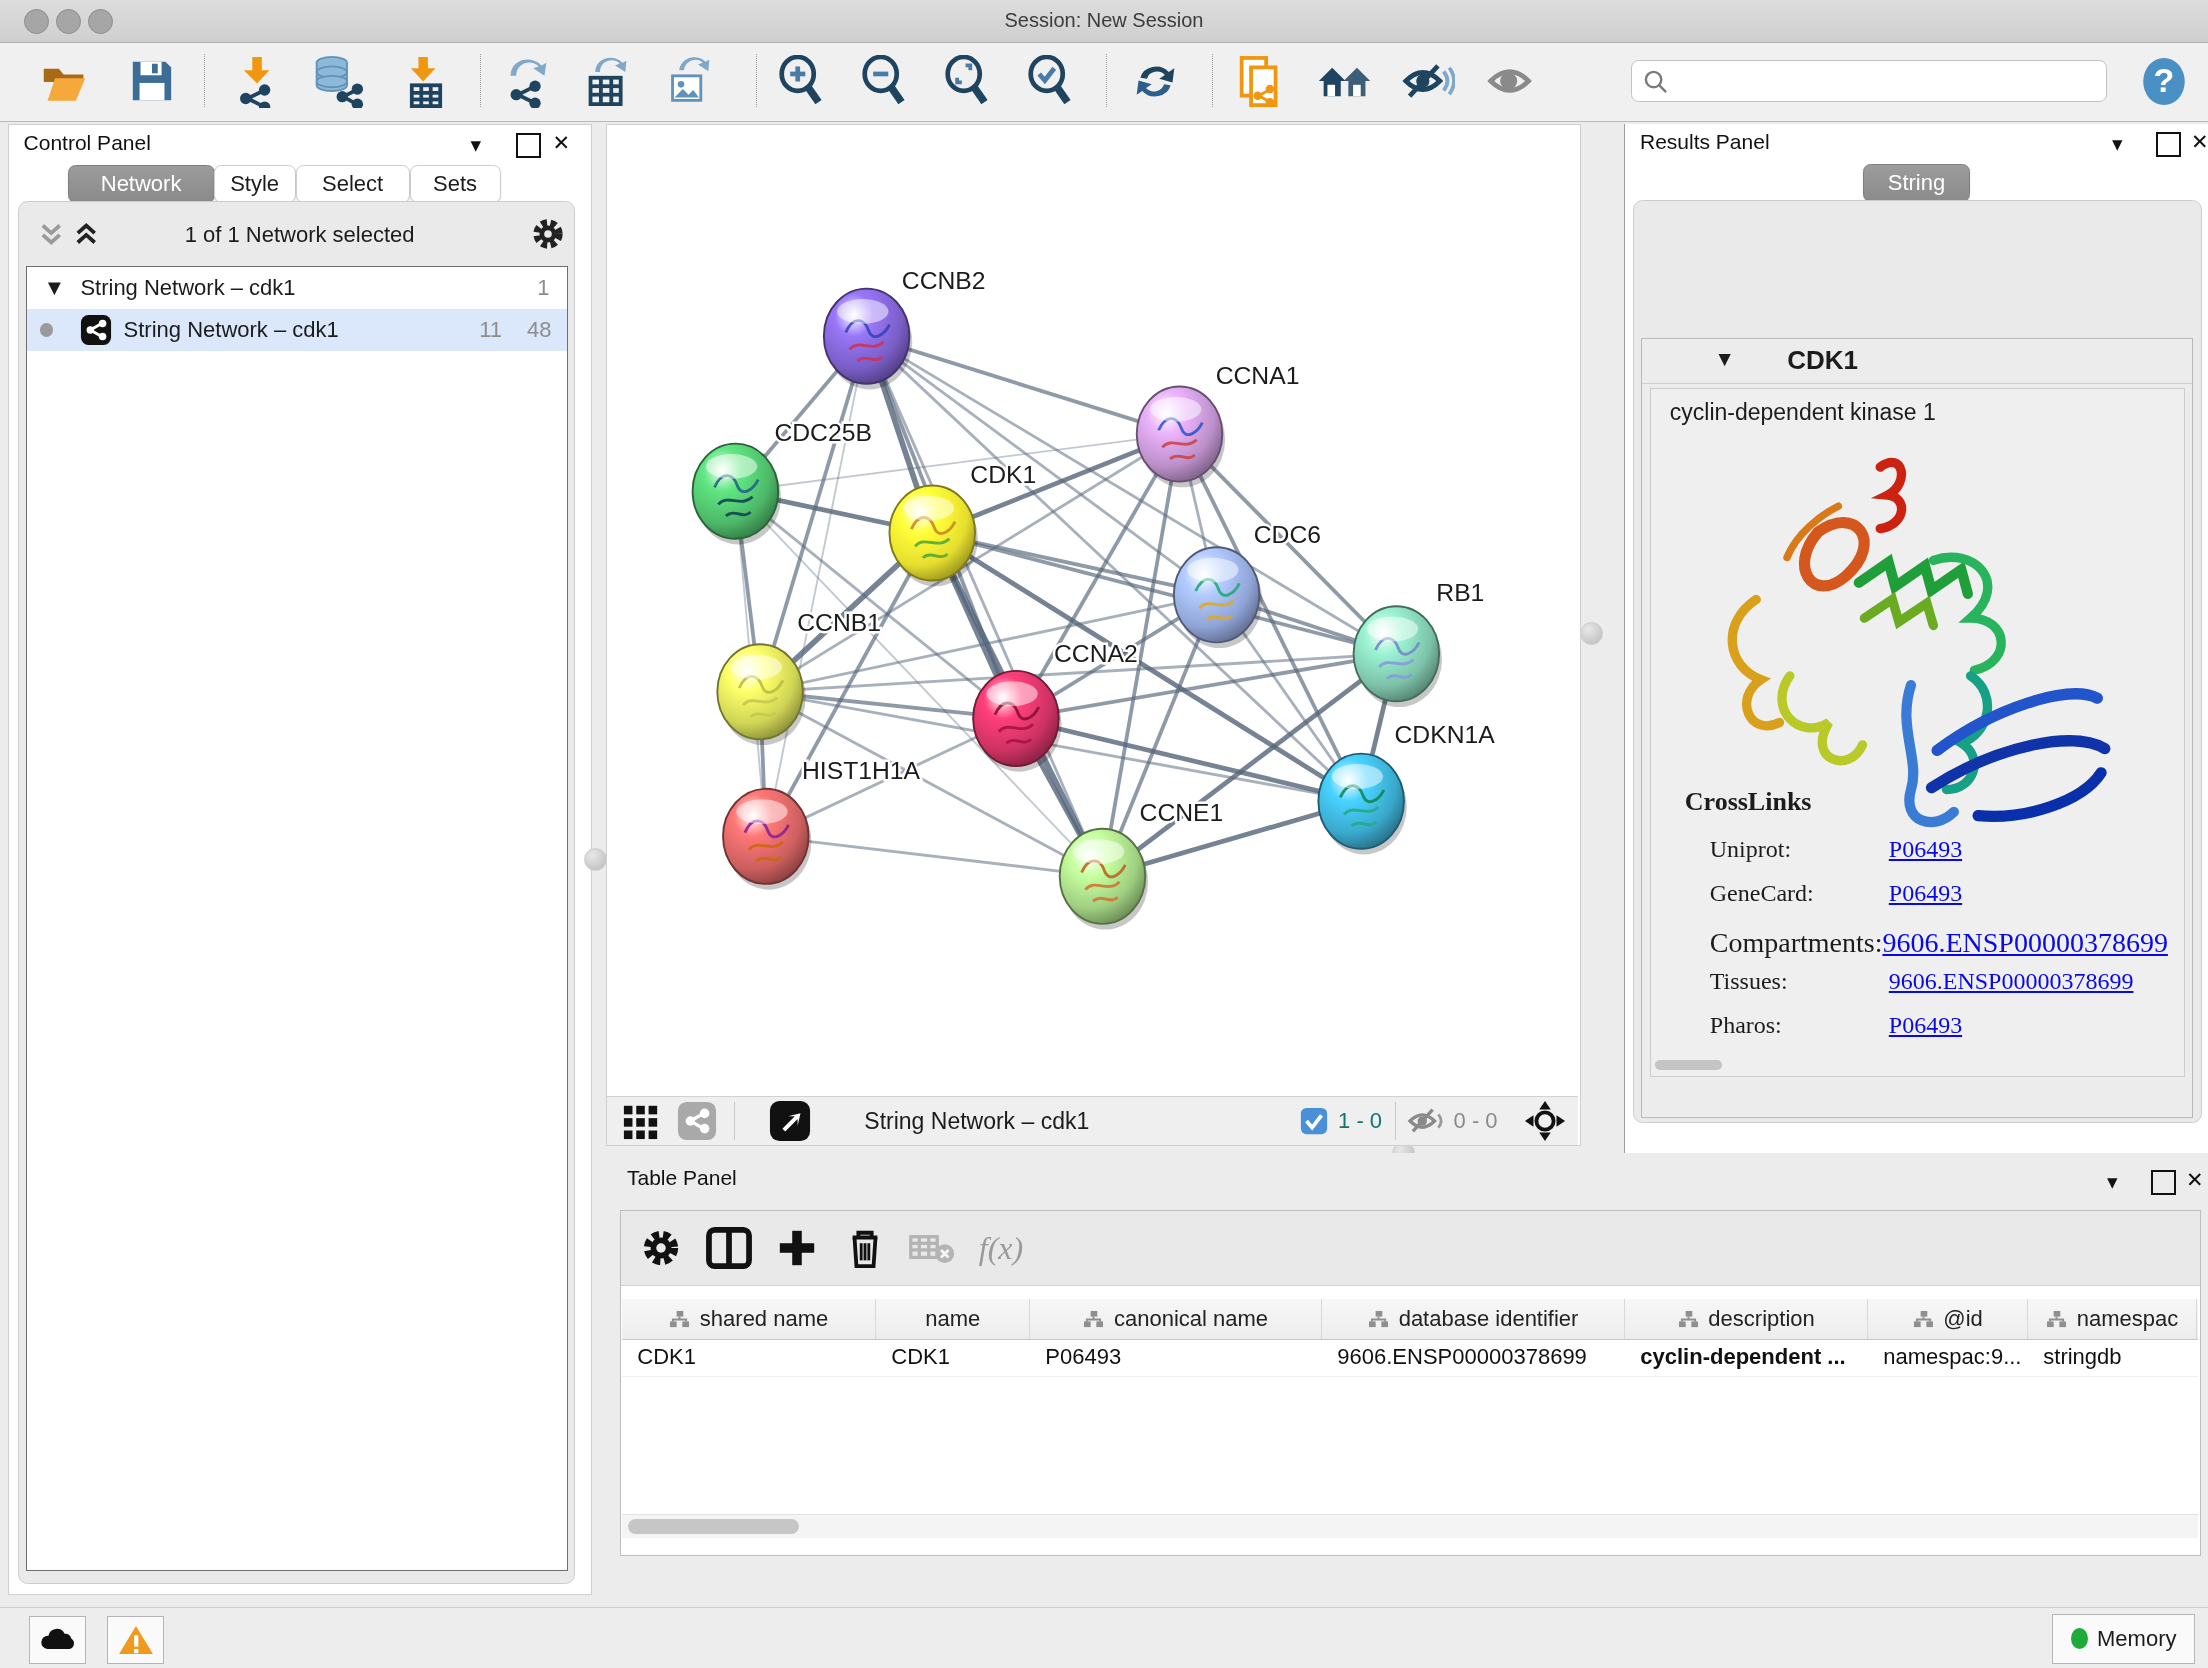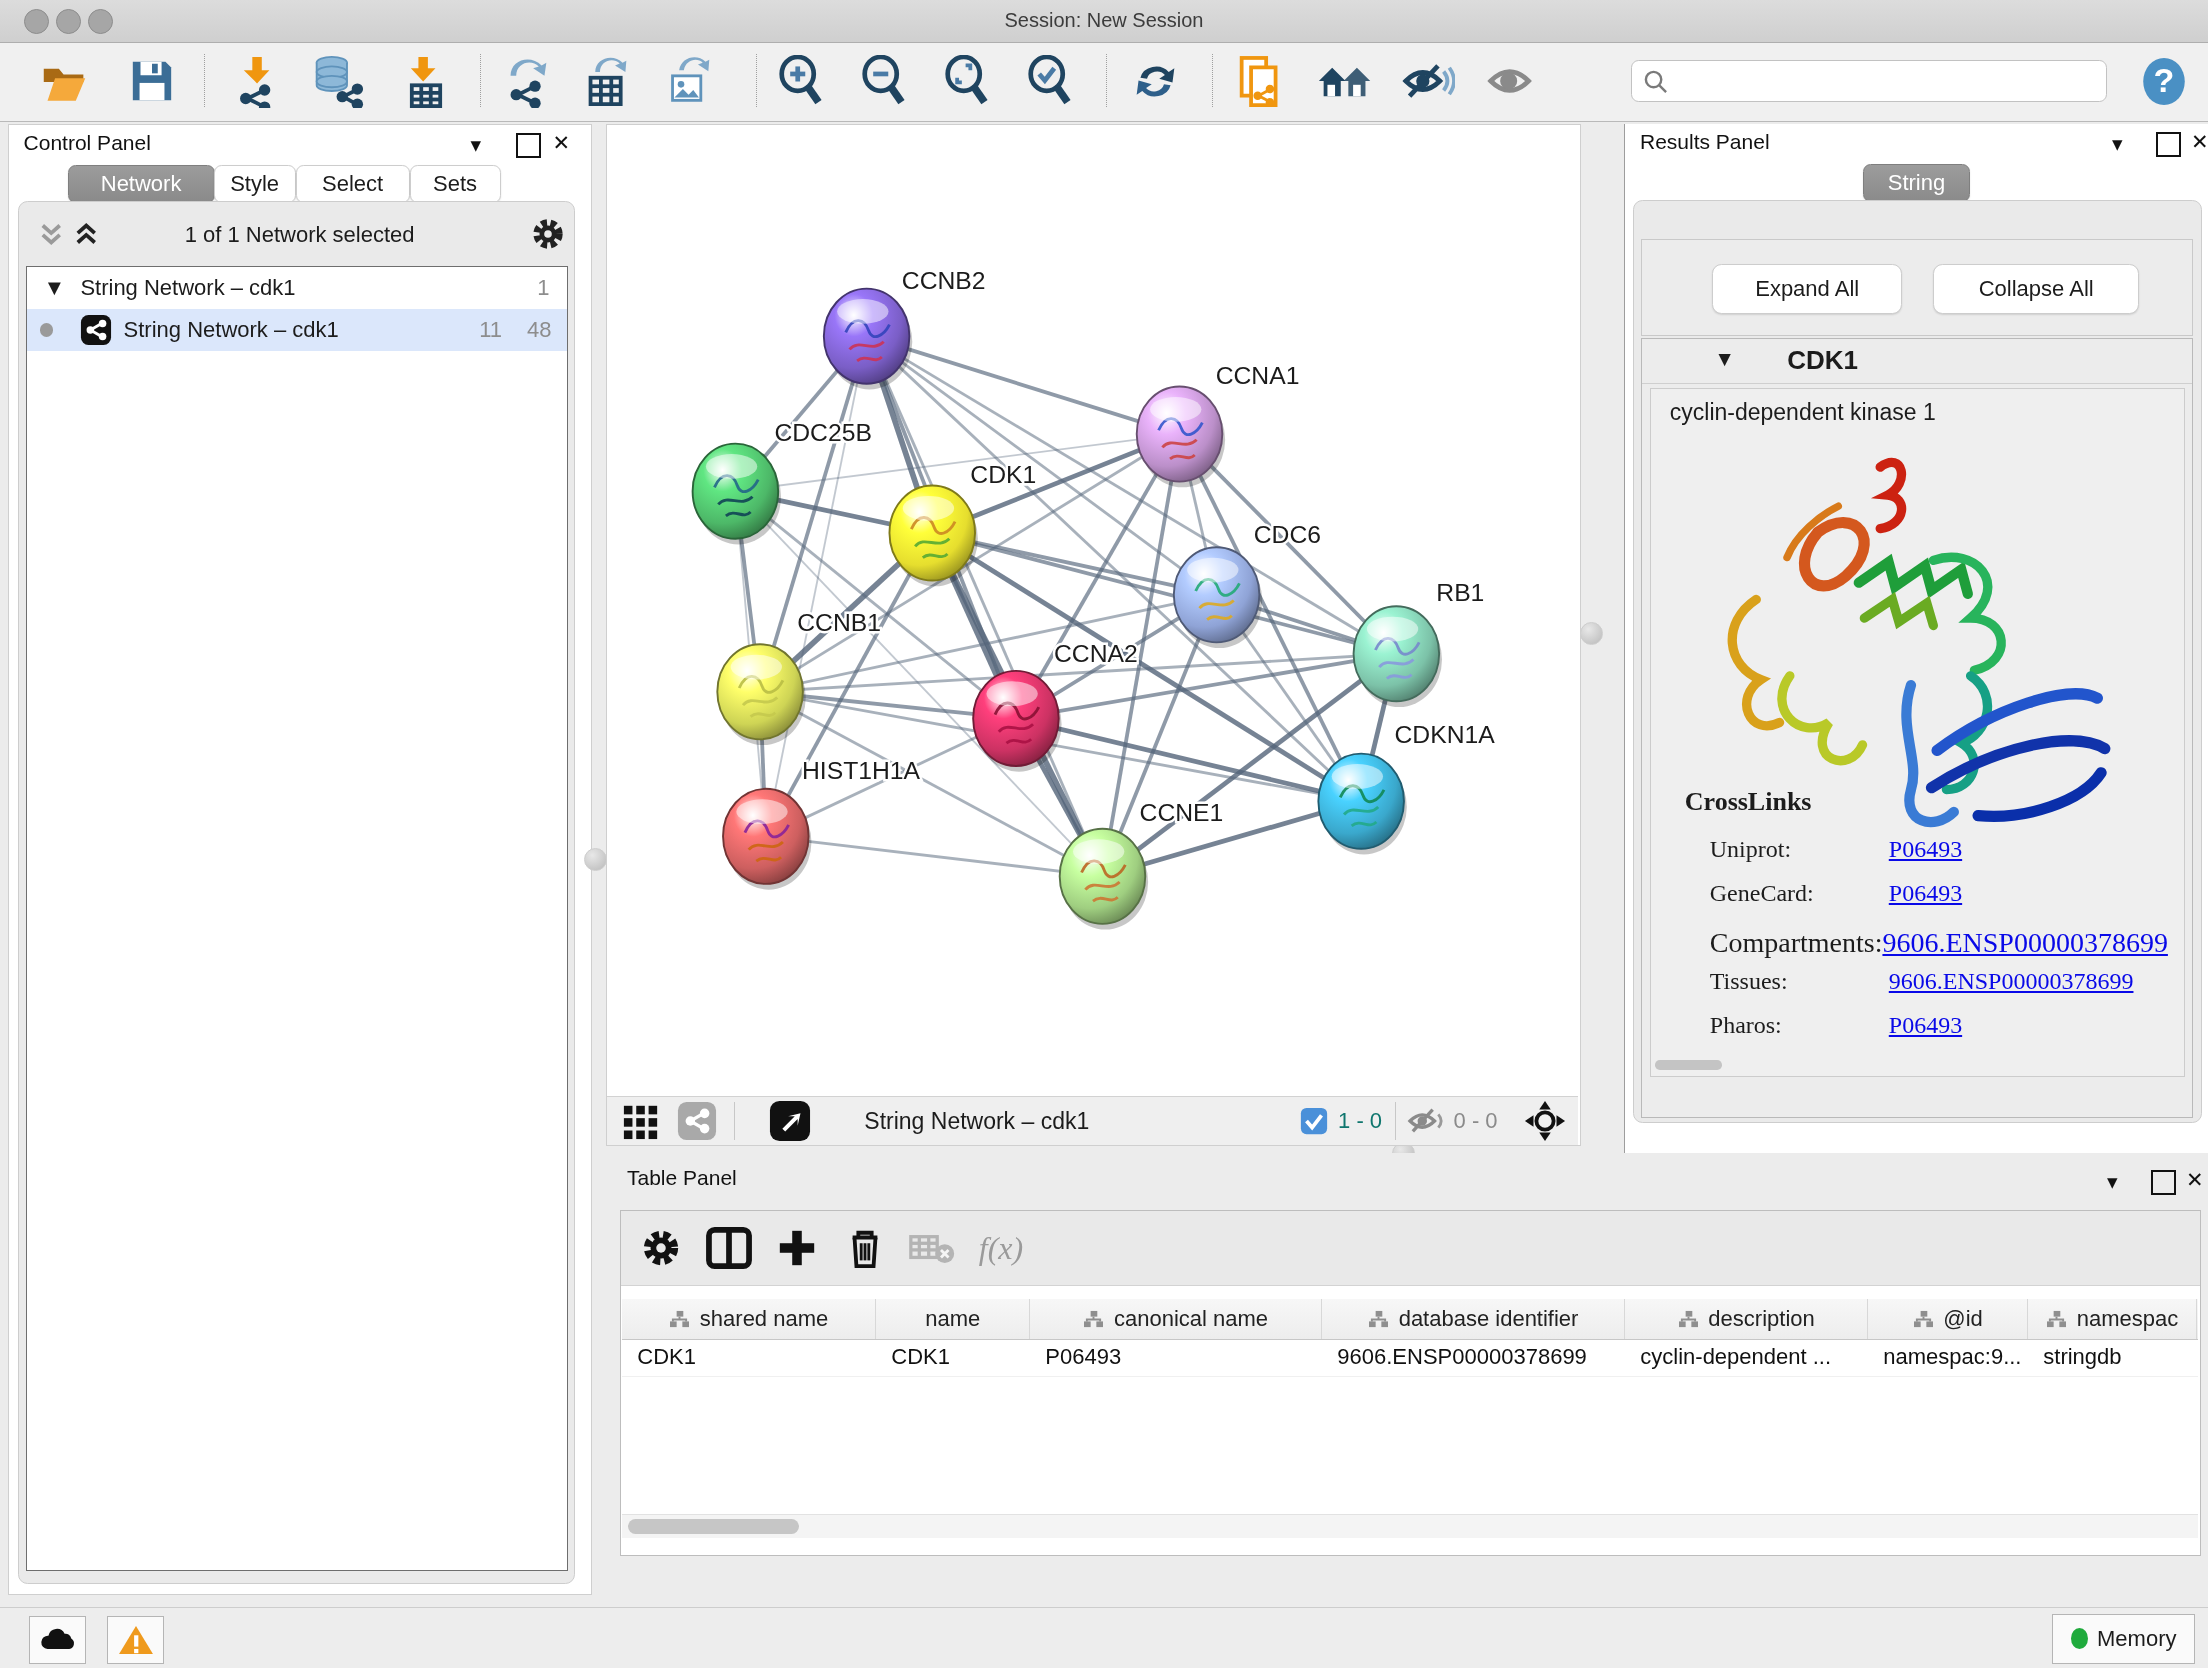--- a/index.html
+++ b/index.html
@@ -593,24 +593,20 @@
 
 <div id="results-panel" class="abs">
   <div class="abs panel-title" style="left:15px;top:5.7px">Results Panel</div>
   <div class="abs pctl" style="left:487px;top:7.6px">▾</div>
   <div class="abs" style="left:531px;top:7.6px;width:21px;height:21px;border:2.9px solid #111"></div>
   <div class="abs pctl" style="left:566px;top:5.7px;font-weight:bold">✕</div>
 
   <div class="tab active abs" style="left:238px;top:40px;width:105px;height:36px">String</div>
 
   <div class="graybox abs" style="left:7.6px;top:76px;width:567px;height:921px">
-    <div class="abs" style="left:7.6px;top:38px;width:550px;height:95px;border:1px solid #c9c9c9;background:#ececec">
-      <div class="tab abs" style="left:70px;top:24px;width:188px;height:48px;background:#fff;border-radius:9.5px">Expand All</div>
-      <div class="tab abs" style="left:291px;top:24px;width:204px;height:48px;background:#fff;border-radius:9.5px">Collapse All</div>
-    </div>
 
     <div class="abs" style="left:7.6px;top:137px;width:550px;height:778px;border:1px solid #b9b9b9;background:#ececec">
       <div class="abs" style="left:0;top:0;width:550px;height:44px;border-bottom:1px solid #cfcfcf">
         <span class="abs" style="left:72px;top:7.6px;font-size:21px">▼</span>
         <span class="abs" style="left:145px;top:5.7px;font-size:26px;font-weight:bold">CDK1</span>
       </div>
       <div class="abs" style="left:7.6px;top:49px;width:533px;height:687px;border:1px solid #cccccc;background:#efefef">
         <div class="abs" style="left:19px;top:9.5px;font-size:23px">cyclin-dependent kinase 1</div>
 
         <svg class="abs" style="left:43px;top:52px" width="447" height="466" viewBox="0 0 470 500">
@@ -796,21 +792,21 @@
           </svg>
           <span>namespac</span>
         </div>
       </div>
     <div id="tbl-body" class="abs" style="left:1px;top:127px;width:1576px">
         <div id="tbl-row" style="display: flex; height: 38px;">
           <div class="td" style="width: 254px;">CDK1</div>
           <div class="td" style="width: 154px;">CDK1</div>
           <div class="td" style="width: 292px;">P06493</div>
           <div class="td" style="width: 303px;">9606.ENSP00000378699</div>
-          <div class="td" style="width: 243px;">cyclin-dependent ...</div>
+          <div class="td" style="width: 243px; font-weight: bold;">cyclin-dependent ...</div>
           <div class="td" style="width: 160px;">namespac:9...</div>
           <div class="td" style="width: 169px;">stringdb</div>
         </div>
       </div>
     <div id="tp-hscroll" class="abs">
       <div id="tp-thumb" class="abs"></div>
     </div>
   </div>
 
 </div>

